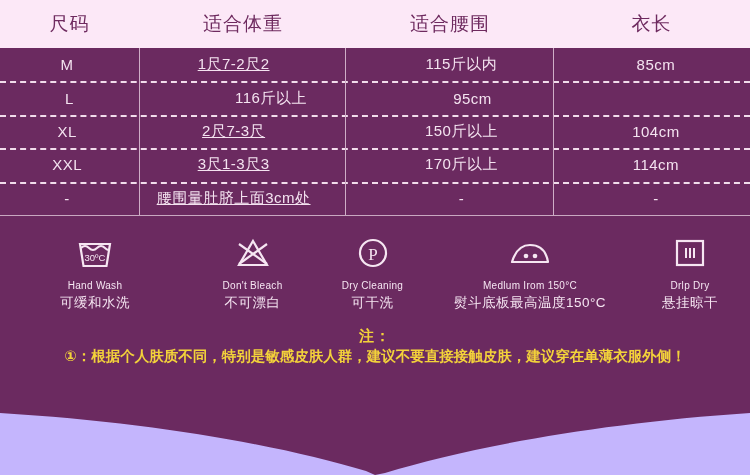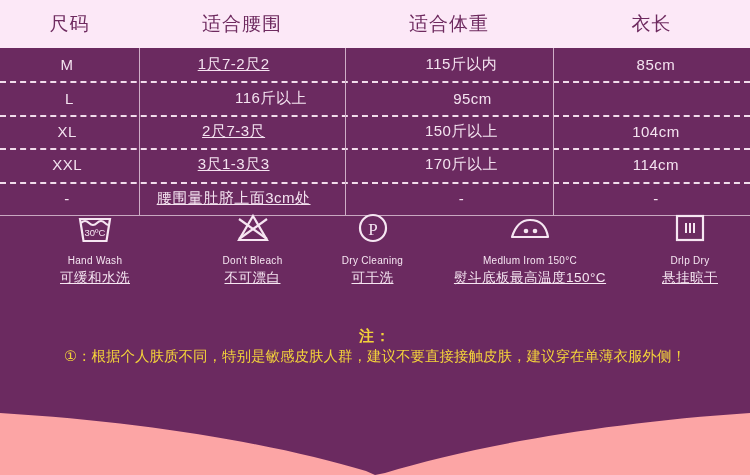--- a/index.html
+++ b/index.html
@@ -4,21 +4,21 @@
 <style>
   html, body {
     margin: 0;
     padding: 0;
     background: #fce8f7;
   }
   #page {
     position: relative;
     width: 750px;
     height: 475px;
-    background: #fca5a5;
+    background: #c4b5fd;
     font-family: "Liberation Sans", "DejaVu Sans", sans-serif;
     overflow: hidden;
   }
 
   
   .size-header {
     position: absolute;
     left: 0;
     top: 0;
     width: 750px;
@@ -95,21 +95,21 @@
     top: 0;
     height: 167px;
     width: 0;
     border-left: 1px solid #cfaec7;
   }
 
   
   .care-row {
     position: absolute;
     left: 0;
-    top: 162px;
+    top: 187px;
     width: 750px;
     height: 95px;
     display: flex;
     align-items: flex-start;
   }
   .care-item {
     text-align: center;
     color: #f6e6f2;
   }
   .care-glyph {
@@ -123,21 +123,20 @@
     font-size: 10px;
     letter-spacing: 0.3px;
     line-height: 15px;
     white-space: nowrap;
   }
   .care-cn {
     font-size: 13.5px;
     letter-spacing: 0.5px;
     line-height: 19px;
     white-space: nowrap;
-    text-decoration: underline;
   }
   .ci1 { width: 190px; }
   .ci2 { width: 125px; }
   .ci3 { width: 115px; }
   .ci4 { width: 200px; }
   .ci5 { width: 120px; }
 
   
   .notes {
     position: absolute;
@@ -150,42 +149,42 @@
   .note-title {
     font-size: 15px;
     line-height: 20px;
     font-weight: bold;
     letter-spacing: 1px;
   }
   .note-line {
     font-size: 14.5px;
     line-height: 21px;
     white-space: nowrap;
-    font-weight: normal;
+    font-weight: bold;
   }
 
   
   .bottom-curve {
     position: absolute;
     left: 0;
     top: 405px;
     width: 750px;
     height: 70px;
     display: block;
   }
 </style>
 </head>
 <body>
 
 <div id="page">
 
   <div class="size-header">
     <div class="hcell hc1">尺码</div>
+    <div class="hcell hc3">适合体重</div>
     <div class="hcell hc2">适合腰围</div>
-    <div class="hcell hc3">适合体重</div>
     <div class="hcell hc4">衣长</div>
   </div>
 
   <div class="purple-body">
 
     <div class="size-table">
 
       <div class="srow">
         <div class="cell c1">M</div>
         <div class="cell c2">1尺7-2尺2</div>

